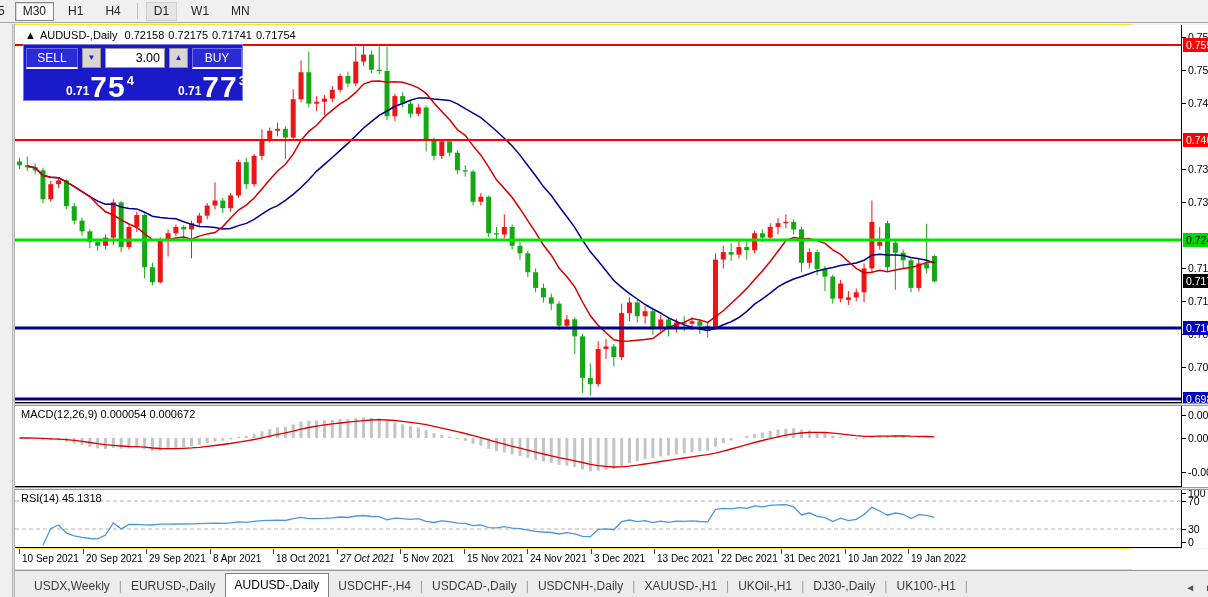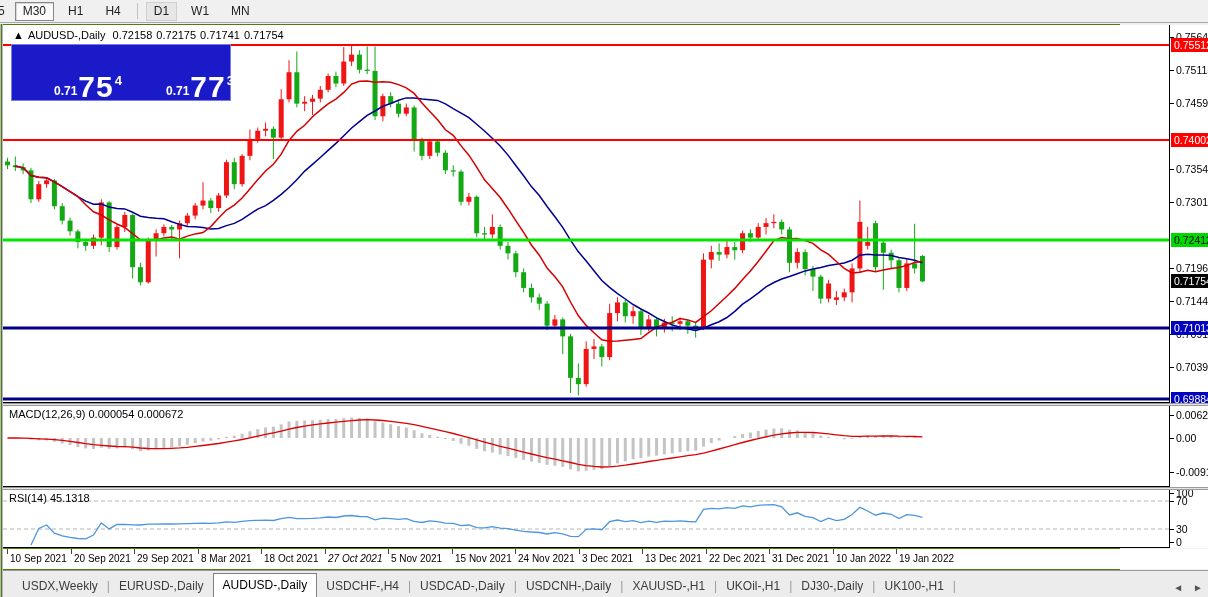--- a/index.html
+++ b/index.html
@@ -8,21 +8,21 @@
 
   
   #toolbar { position:absolute; left:0; top:0; width:1208px; height:23px; background:#f0f0f0; border-bottom:1px solid #a8a8a8; display:flex; align-items:center; }
   .tf-btn { height:19px; line-height:17px; padding:0 7px; margin:0 3px; font-size:12px; color:#222; background:transparent; border:1px solid transparent; cursor:pointer; }
   .tf-btn.partial { margin-left:-6px; padding:0 3px; }
   .tf-btn.pressed { background:#fafafa; border:1px solid #888; box-shadow:inset 1px 1px 0 #d8d8d8; }
   .tf-btn.highlight { background:#e6e6e6; border:1px solid #cfcfcf; }
   .tf-sep { width:1px; height:16px; background:#c0c0c0; margin:0 5px; }
 
   
-  #chartwin { position:absolute; left:0; top:24px; width:1120px; height:573px; background:#4d7c0f; border-left:3px double #b8b8b8; }
+  #chartwin { position:absolute; left:12px; top:24px; width:1120px; height:573px; background:#fde047; border-left:3px double #b8b8b8; }
 
   #ohlc-header { position:absolute; left:10px; top:5px; font-size:11px; color:#000; white-space:nowrap; z-index:30; }
   #ohlc-header span { margin-right:4px; }
 
   .panel { position:absolute; left:0; background:#fff; }
   #panel-price { top:1px;   width:1166px; height:378px; border-bottom:1px solid #000; }
   #panel-macd  { top:382px; width:1166px; height:81px;  border-bottom:1px solid #000; }
   #panel-rsi   { top:466px; width:1166px; height:58px;  border-bottom:1px solid #000; }
   .splitter { position:absolute; left:0; width:1208px; height:3px; background:#e4e4e4; border-top:1px solid #9a9a9a; border-bottom:1px solid #9a9a9a; z-index:25; cursor:row-resize; }
   #split1 { top:379px; } #split2 { top:463px; }
@@ -85,20 +85,27 @@
     </div>
 
   <div id="chartwin">
 
     <div id="ohlc-header">
       <span>▲</span><span>AUDUSD-,Daily</span>
       <span>0.72158</span><span>0.72175</span><span>0.71741</span><span>0.71754</span>
     </div>
 
     <div id="trade-panel">
+      <div id="tp-row1">
+        <div class="tp-btn" id="tp-sell-btn">SELL</div>
+        <div class="spin-btn">▼</div>
+        <input id="tp-volume" value="3.00" style="">
+        <div class="spin-btn">▲</div>
+        <div class="tp-btn" id="tp-buy-btn">BUY</div>
+      </div>
       <div class="tp-price" id="tp-sell-price">
         <span class="tp-small">0.71</span>
         <span class="tp-big">75</span>
         <span class="tp-sup">4</span>
       </div>
       <div class="tp-price" id="tp-buy-price">
         <span class="tp-small">0.71</span>
         <span class="tp-big">77</span>
         <span class="tp-sup">3</span>
       </div>
@@ -774,21 +781,21 @@
       </div>
 
     <div id="date-axis">
         <div class="date-tick" style="left: 4px;"></div>
         <div class="date-label" style="left: 7px;">10 Sep 2021</div>
         <div class="date-tick" style="left: 68px;"></div>
         <div class="date-label" style="left: 71px;">20 Sep 2021</div>
         <div class="date-tick" style="left: 131px;"></div>
         <div class="date-label" style="left: 134px;">29 Sep 2021</div>
         <div class="date-tick" style="left: 195px;"></div>
-        <div class="date-label" style="left: 198px;">8 Mar 2021</div>
+        <div class="date-label" style="left: 198px;">8 Apr 2021</div>
         <div class="date-tick" style="left: 258px;"></div>
         <div class="date-label" style="left: 261px;">18 Oct 2021</div>
         <div class="date-tick" style="left: 322px;"></div>
         <div class="date-label" style="left: 325px; font-style: italic;">27 Oct 2021</div>
         <div class="date-tick" style="left: 385px;"></div>
         <div class="date-label" style="left: 388px;">5 Nov 2021</div>
         <div class="date-tick" style="left: 449px;"></div>
         <div class="date-label" style="left: 452px;">15 Nov 2021</div>
         <div class="date-tick" style="left: 512px;"></div>
         <div class="date-label" style="left: 515px;">24 Nov 2021</div>

